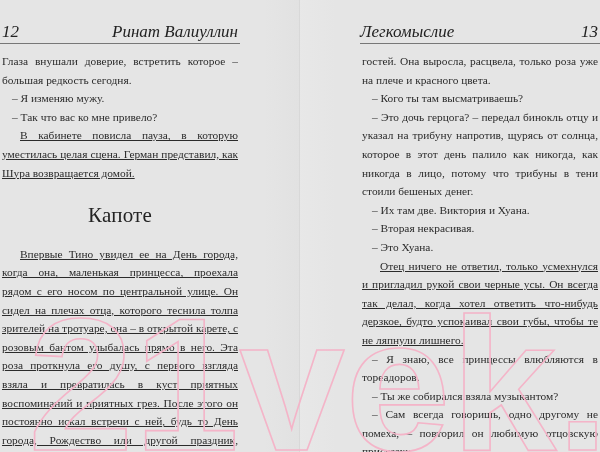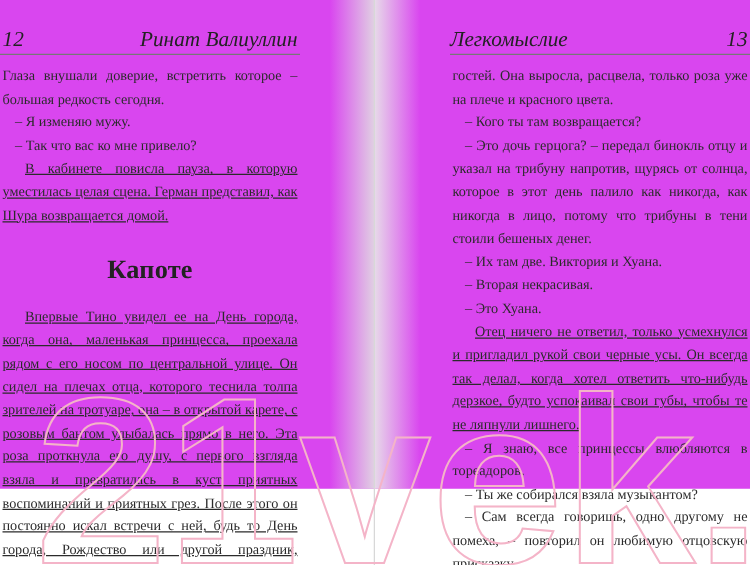--- a/index.html
+++ b/index.html
@@ -3,21 +3,21 @@
 <meta charset="utf-8">
 <style>
   html, body { margin:0; padding:0; }
   body {
     width:600px; height:452px; overflow:hidden; position:relative;
     background:#ffffff;
     font-family:"Liberation Serif","DejaVu Serif",serif;
     color:#2b2b2b;
   }
   .spread { position:absolute; inset:0; display:flex; }
-  .page { position:relative; height:391px; background:#d946ef; }
+  .page { position:relative; height:452px; background:#e5e5e5; }
   .page-left { width:300px; }
   .page-right { width:300px; }
   .gutter-left {
     position:absolute; top:0; right:0; width:36px; height:100%;
     background:linear-gradient(to right, rgba(255,255,255,0), rgba(225,225,225,0.9));
   }
   .gutter-right {
     position:absolute; top:0; left:0; width:36px; height:100%;
     background:linear-gradient(to left, rgba(255,255,255,0), rgba(232,232,232,0.9));
   }
@@ -40,21 +40,21 @@
     position:absolute; top:52px; font-size:11.4px; line-height:18.6px;
     text-align:justify;
   }
   .page-left .text { left:2px; width:236px; }
   .page-right .text { left:62px; width:236px; }
   .p { margin:0; text-indent:0; }
   .p.indent { text-indent:18px;text-decoration:underline; }
   .p.dash { text-indent:10px; }
   .chapter-title {
     font-size:21px; text-align:center; margin:24px 0 20px 0; color:#222;
-    font-weight:bold; letter-spacing:0.2px;
+    font-weight:normal; letter-spacing:0.2px;
   }
   .watermark {
     position:absolute; left:0; top:300px; width:600px; height:152px;
     pointer-events:none;
   }
   .watermark text {
     font-family:"Liberation Sans","DejaVu Sans",sans-serif; font-weight:bold;
     font-size:190px; fill:none; stroke:#f4b4c8; stroke-width:1.6;
   }
 </style>
@@ -82,21 +82,21 @@
 
   <div class="page page-right">
     <div class="gutter-right"></div>
     <div class="running-head">
       <span>Легкомыслие</span>
       <span>13</span>
     </div>
     <div class="head-rule"></div>
     <div class="text">
       <p class="p">гостей. Она выросла, расцвела, только роза уже на плече и красного цвета.</p>
-      <p class="p dash">– Кого ты там возвращается?</p>
+      <p class="p dash">– Кого ты там высматриваешь?</p>
       <p class="p dash">– Это дочь герцога? – передал бинокль отцу и указал на трибуну напротив, щурясь от солнца, которое в этот день палило как никогда, как никогда в лицо, потому что трибуны в тени стоили бешеных денег.</p>
       <p class="p dash">– Их там две. Виктория и Хуана.</p>
       <p class="p dash">– Вторая некрасивая.</p>
       <p class="p dash">– Это Хуана.</p>
       <p class="p indent">Отец ничего не ответил, только усмехнулся и пригладил рукой свои черные усы. Он всегда так делал, когда хотел ответить что-нибудь дерзкое, будто успокаивал свои губы, чтобы те не ляпнули лишнего.</p>
       <p class="p dash">– Я знаю, все принцессы влюбляются в тореадоров.</p>
       <p class="p dash">– Ты же собирался взяла музыкантом?</p>
       <p class="p dash">– Сам всегда говоришь, одно другому не помеха, – повторил он любимую отцовскую присказку.</p>
 
     </div>

